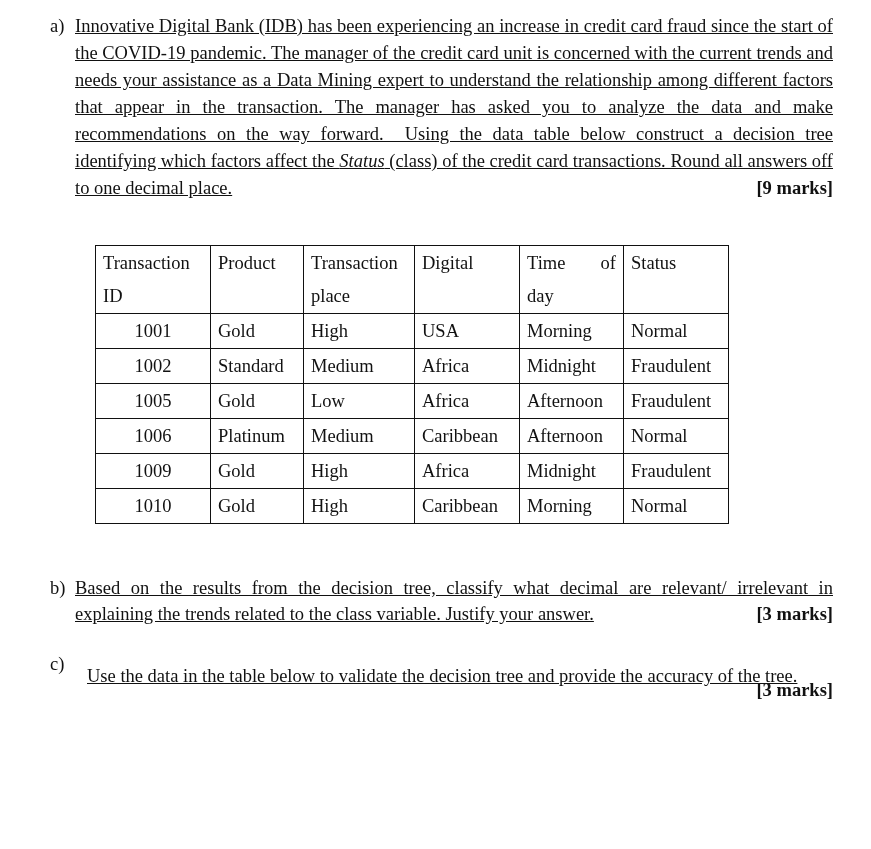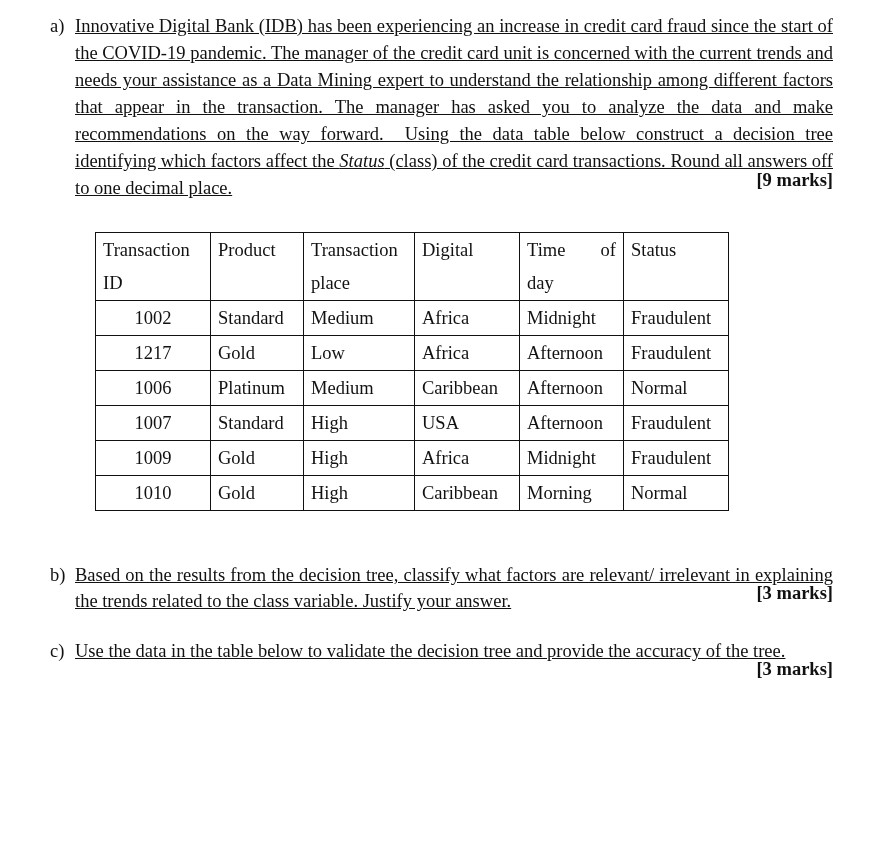--- a/index.html
+++ b/index.html
@@ -34,28 +34,28 @@
   }
   .q-a { margin-top: 13px; height: 189px; }
   .q-a .q-label, .q-a .q-body { line-height: 27px; }
   .q-b { margin-top: 51px; height: 52px; }
   .q-c { margin-top: 24px; height: 52px; }
   .q-b .q-label, .q-b .q-body,
   .q-c .q-label, .q-c .q-body { line-height: 26px; }
   .italic { font-style: italic; }
   .marks {
     position: absolute;
-    right: 0; bottom: 8px;
+    right: 0; bottom: 0;
     font-weight: bold;
     line-height: inherit;
   }
   .q-a .marks { line-height: 27px; }
   .q-b .marks, .q-c .marks { line-height: 26px; }
   
-  .tbl-wrap { margin-top: 30px; }
+  .tbl-wrap { margin-top: 43px; }
   table.tbl {
     border-collapse: collapse;
     table-layout: fixed;
     margin-left: 45px; 
     font-size: 18.5px;
     color: #111111;
   }
   .tbl col.c1 { width: 115px; }
   .tbl col.c2 { width: 93px; }
   .tbl col.c3 { width: 111px; }
@@ -132,52 +132,52 @@
               <span class="hl">Time of</span>
               <span class="hl">day</span>
             </th>
             <th>
               <span class="hl">Status</span>
             </th>
           </tr>
         </thead>
         <tbody>
           <tr>
+            <td>1001</td>
+            <td>Gold</td>
+            <td>High</td>
+            <td>USA</td>
+            <td>Morning</td>
+            <td>Normal</td>
+          </tr>
+          <tr>
             <td>1002</td>
             <td>Standard</td>
             <td>Medium</td>
             <td>Africa</td>
             <td>Midnight</td>
             <td>Fraudulent</td>
           </tr>
           <tr>
-            <td>1217</td>
+            <td>1005</td>
             <td>Gold</td>
             <td>Low</td>
             <td>Africa</td>
             <td>Afternoon</td>
             <td>Fraudulent</td>
           </tr>
           <tr>
             <td>1006</td>
             <td>Platinum</td>
             <td>Medium</td>
             <td>Caribbean</td>
             <td>Afternoon</td>
             <td>Normal</td>
           </tr>
           <tr>
-            <td>1007</td>
-            <td>Standard</td>
-            <td>High</td>
-            <td>USA</td>
-            <td>Afternoon</td>
-            <td>Fraudulent</td>
-          </tr>
-          <tr>
             <td>1009</td>
             <td>Gold</td>
             <td>High</td>
             <td>Africa</td>
             <td>Midnight</td>
             <td>Fraudulent</td>
           </tr>
           <tr>
             <td>1010</td>
             <td>Gold</td>
@@ -185,23 +185,23 @@
             <td>Caribbean</td>
             <td>Morning</td>
             <td>Normal</td>
           </tr>
         </tbody>
       </table>
   </div>
 
   <section class="question q-b">
     <span class="q-label">b)</span>
-    <p class="q-body" style="margin:0">Based on the results from the decision tree, classify what factors are relevant/ irrelevant in explaining the trends related to the class variable. Justify your answer.</p>
+    <p class="q-body" style="margin:0">Based on the results from the decision tree, classify what decimal are relevant/ irrelevant in explaining the trends related to the class variable. Justify your answer.</p>
     <span class="marks">[3 marks]</span>
   </section>
 
   <section class="question q-c">
     <span class="q-label">c)</span>
-    <p class="q-body" style="margin:0">Use the data in the table below to validate the decision tree and provide the accuracy of the tree.</p>
+    <p class="q-body" style="margin:12px">Use the data in the table below to validate the decision tree and provide the accuracy of the tree.</p>
     <span class="marks">[3 marks]</span>
   </section>
 
 </div>
 
 </body></html>

